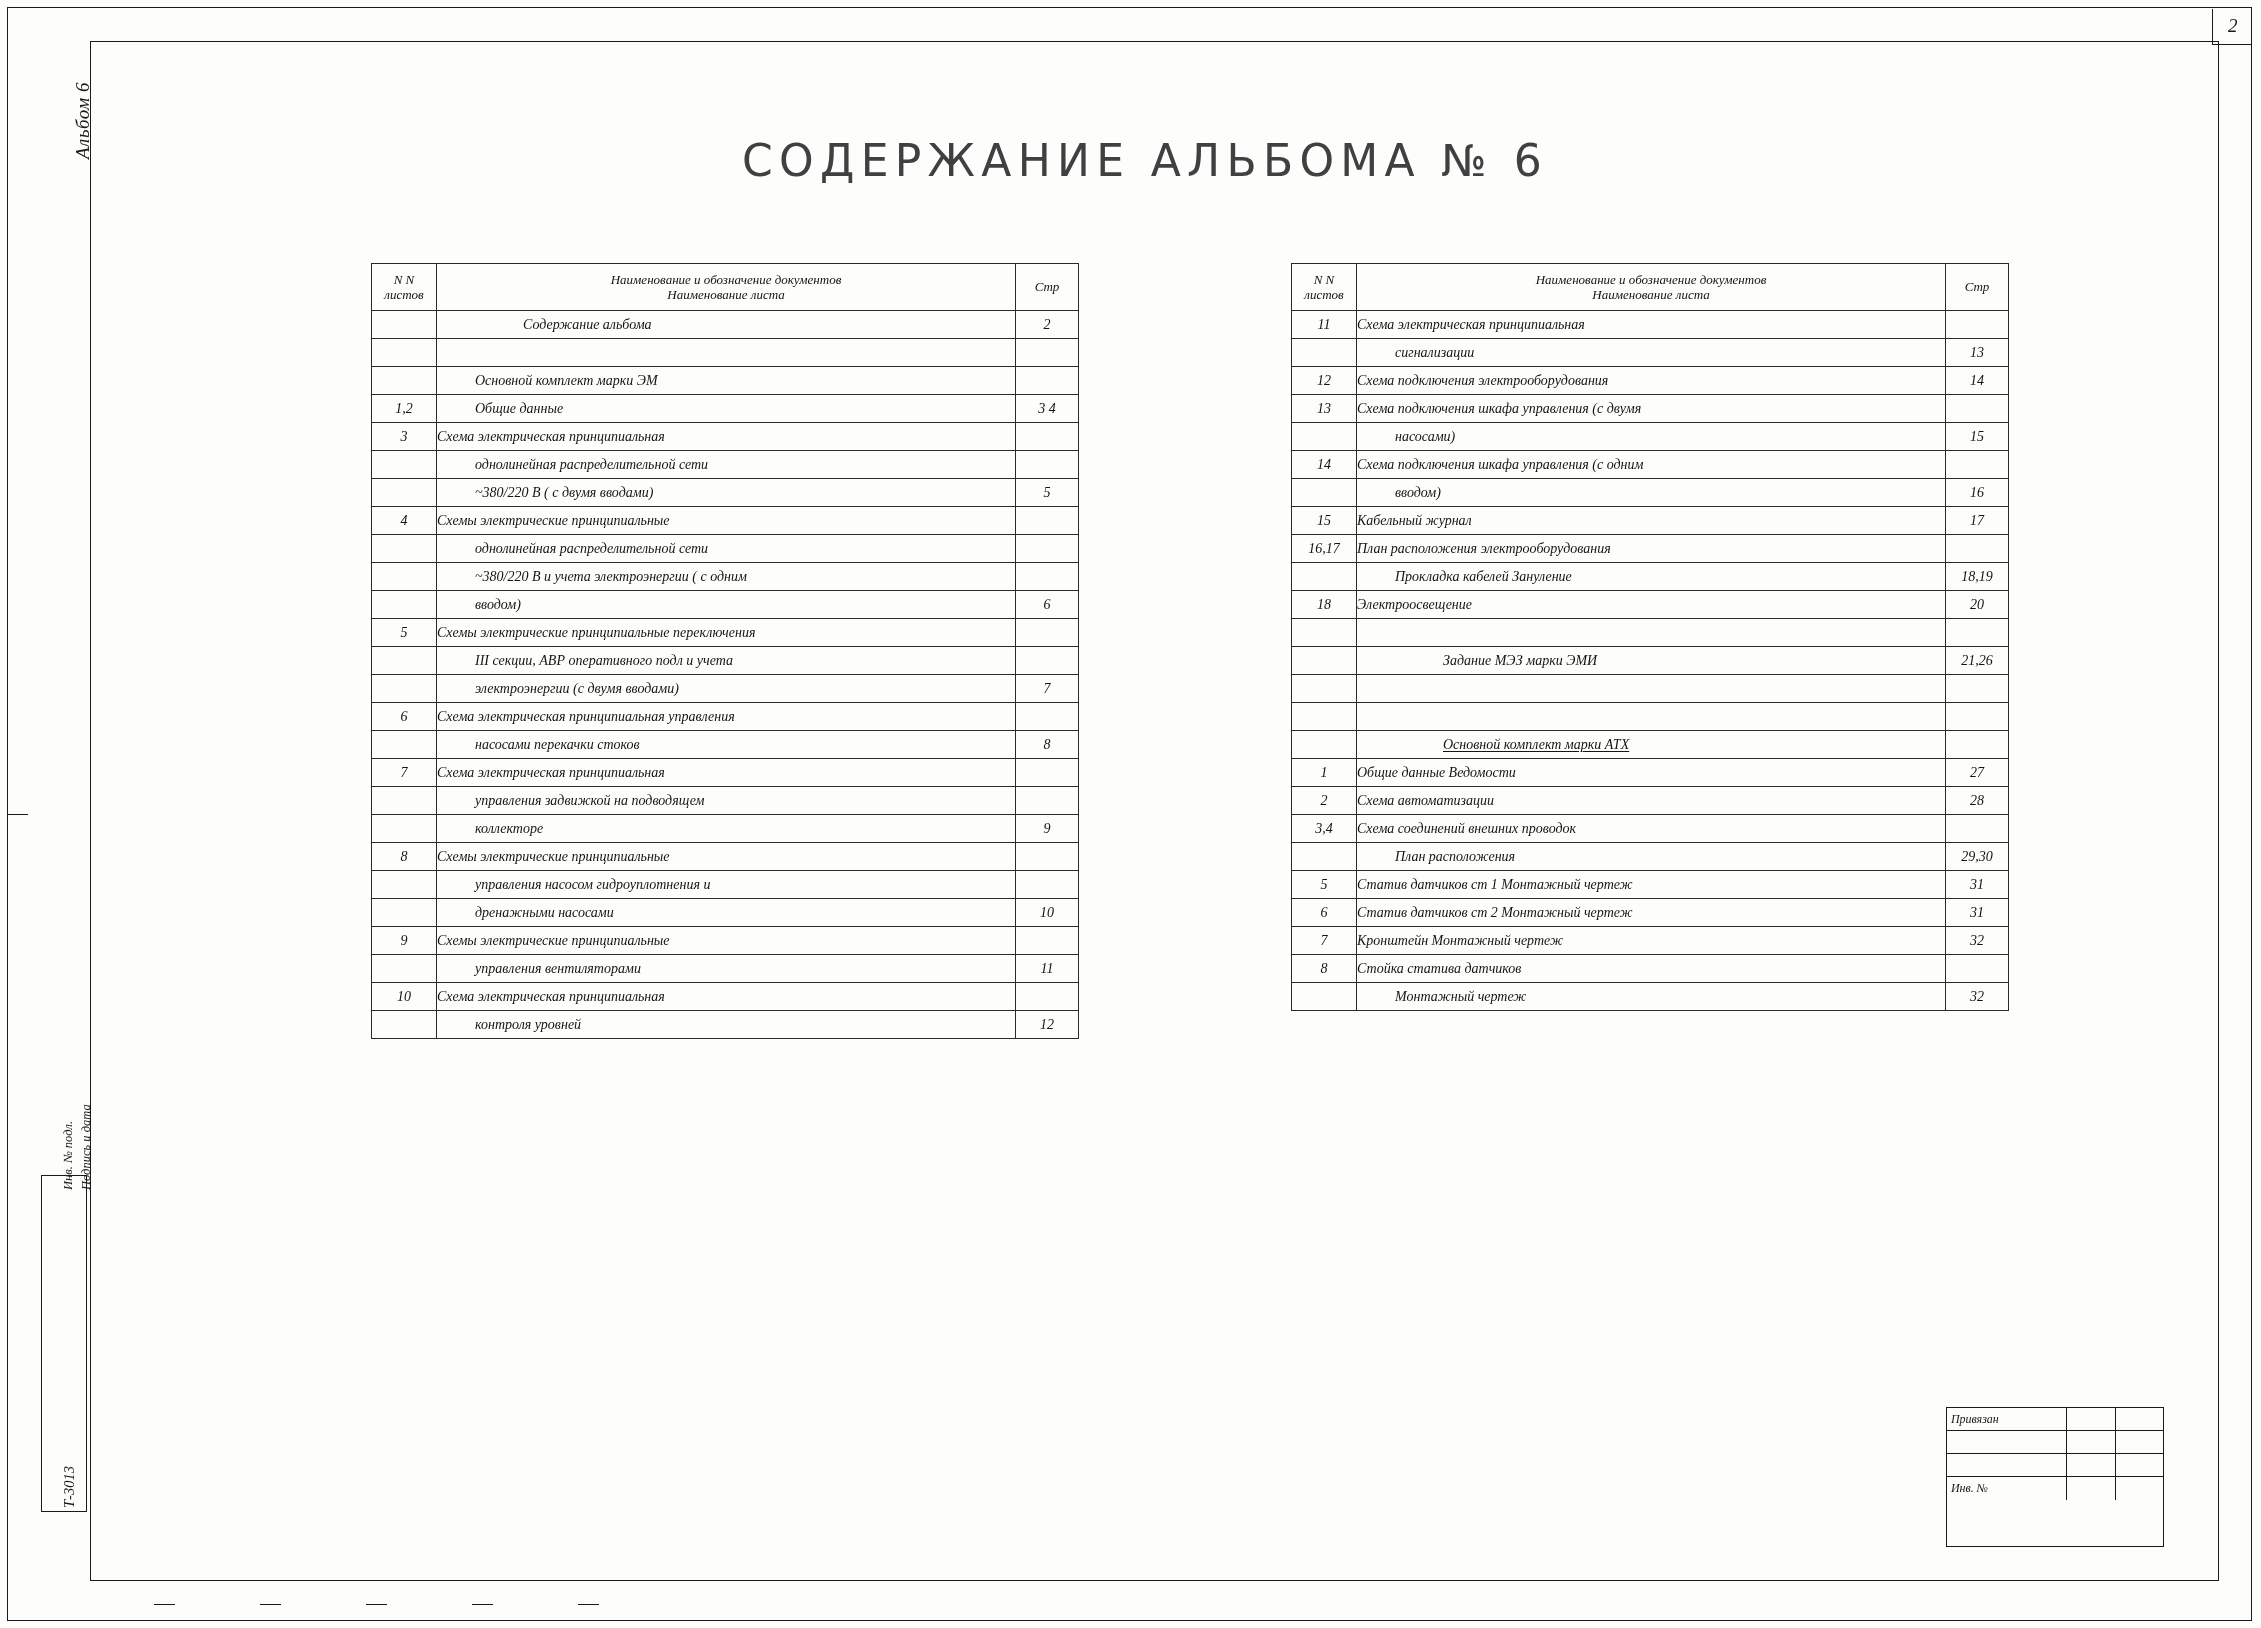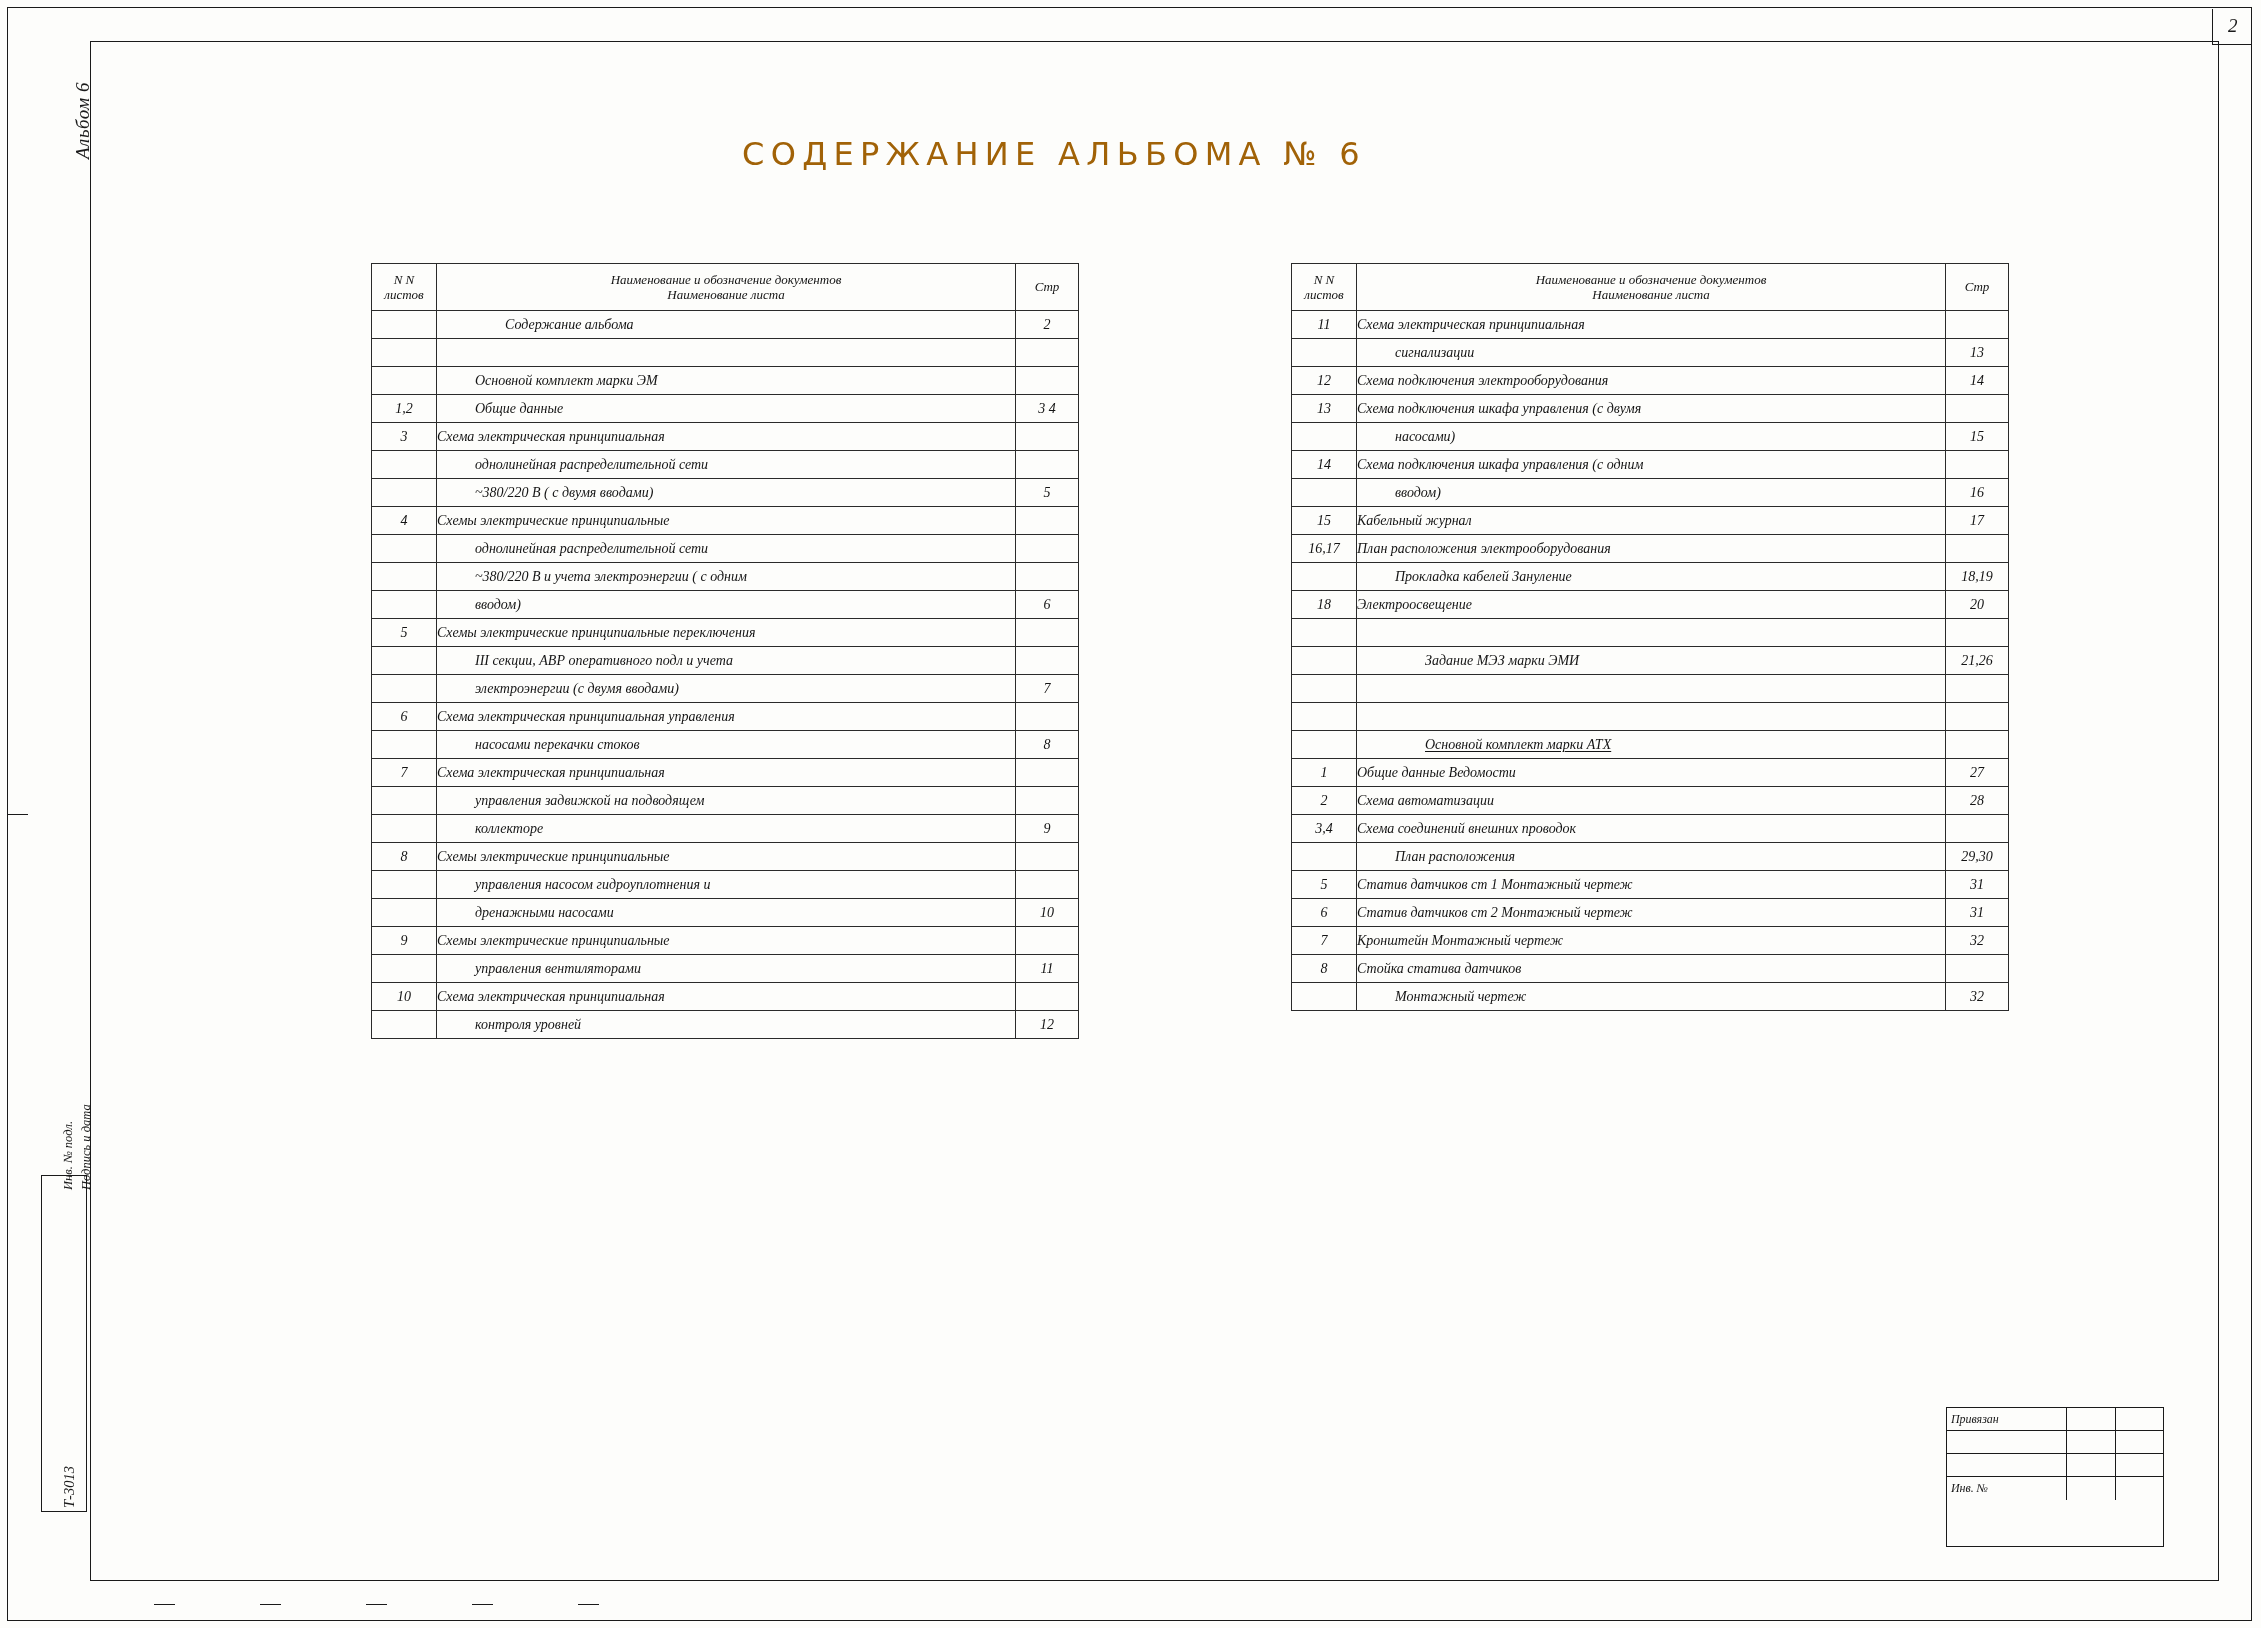--- a/index.html
+++ b/index.html
@@ -93,23 +93,23 @@
     left: 61px;
     top: 1508px;
     font-size: 14.5px;
   }
   
   #title {
     position: absolute;
     left: 742px;
     top: 135px;
     font-family: "DejaVu Sans", sans-serif;
-    font-size: 32px;
+    font-size: 44px;
     letter-spacing: 6.3px;
-    color: #a16207;
+    color: #404040;
     white-space: nowrap;
     font-weight: 400;
   }
   
   .toc-table {
     position: absolute;
     border-collapse: collapse;
     table-layout: fixed;
     font-family: "Liberation Serif", serif;
     font-style: italic;
@@ -131,21 +131,21 @@
     height: 46px;
     font-size: 13px;
     line-height: 1.18;
     text-align: center;
   }
   .col-num   { width: 64px; text-align: center; }
   .col-name  { text-align: left; padding-left: 8.7px; }
   .col-page  { width: 62px; text-align: center; }
 
   td.indent { padding-left: 38px; }
-  td.indent-mid { padding-left: 68px; }
+  td.indent-mid { padding-left: 86px; }
   .underline-txt { text-decoration: underline; text-underline-offset: 2.4px; font-style: italic; }
   .cell-txt { display: block; white-space: nowrap; overflow: visible; }
 
   
   #stamp {
     position: absolute;
     left: 1946px;
     top: 1407px;
     width: 218px;
     height: 140px;

